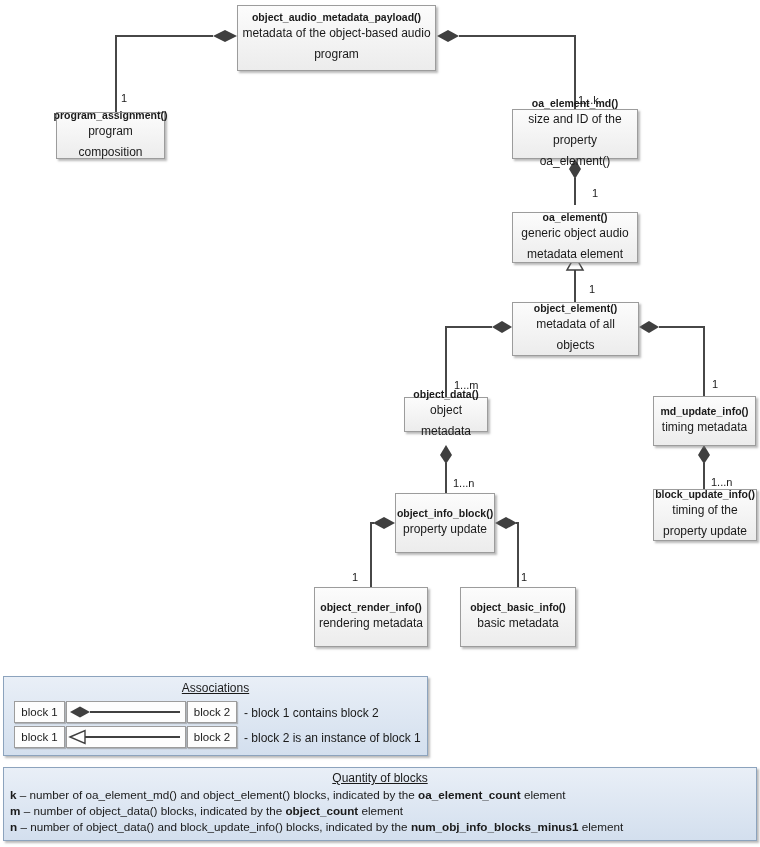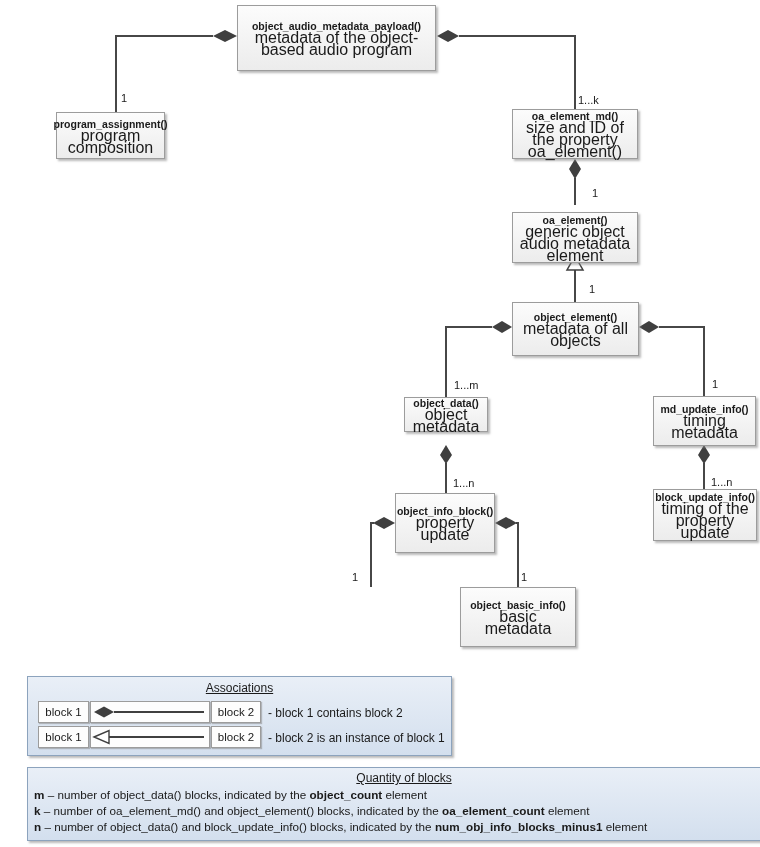--- a/index.html
+++ b/index.html
@@ -13,30 +13,29 @@
 
   .node {
     position:absolute;
     background:linear-gradient(180deg,#fcfcfc 0%,#ececec 100%);
     border:1px solid #9c9c9c;
     box-shadow:2px 2px 2px rgba(130,130,130,.55);
     display:flex; flex-direction:column; justify-content:center; align-items:center;
     text-align:center; padding:2px 3px;
   }
   .node-title { font-weight:bold; font-size:10.5px; line-height:12px; }
-  .node-sub   { font-size:16px; line-height:12px; }
+  .node-sub   { font-size:12px; line-height:21px; }
 
   .mult { position:absolute; font-size:11px; }
 
   .legend {
     position:absolute;
     background:linear-gradient(180deg,#e9eff7 0%,#d3dfee 100%);
     border:1px solid #8ca3bd;
     box-shadow:2px 2px 2px rgba(130,130,130,.55);
-    margin-left:24px;
   }
   .legend-title {
     position:absolute; left:0; right:0; text-align:center;
     text-decoration:underline; font-size:12px;
   }
   .sample-box {
     position:absolute; background:#fdfdfd; border:1px solid #9c9c9c;
     box-shadow:1px 1px 1px rgba(130,130,130,.5);
     display:flex; align-items:center; justify-content:center; font-size:11.5px;
   }
@@ -116,20 +115,24 @@
   <div class="node" style="left:395px;top:493px;width:100px;height:60px">
     <div class="node-title">object_info_block()</div>
     <div class="node-sub">property update</div>
   </div>
 
   <div class="node" style="left:653px;top:489px;width:104px;height:52px">
     <div class="node-title">block_update_info()</div>
     <div class="node-sub">timing of the property update</div>
   </div>
 
+  <div class="node" style="left:314px;top:587px;width:114px;height:60px">
+    <div class="node-title">object_render_info()</div>
+    <div class="node-sub">rendering metadata</div>
+  </div>
 
   <div class="node" style="left:460px;top:587px;width:116px;height:60px">
     <div class="node-title">object_basic_info()</div>
     <div class="node-sub">basic metadata</div>
   </div>
 
   <div class="mult" style="left:121px;top:92px">1</div>
   <div class="mult" style="left:578px;top:94px">1...k</div>
   <div class="mult" style="left:592px;top:187px">1</div>
   <div class="mult" style="left:589px;top:283px">1</div>
@@ -161,24 +164,24 @@
       </svg>
     </div>
     <div class="sample-box" style="left:183px;top:49px;width:50px;height:22px">block 2</div>
     <div class="assoc-desc" style="left:240px;top:54px">- block 2 is an instance of block 1</div>
   </div>
 
   <div class="legend" style="left:3px;top:767px;width:754px;height:74px">
     <div class="legend-title" style="top:3px">Quantity of blocks</div>
     <div class="qty-body">
       <div class="qty-line">
-        <b>m</b><span> – number of object_data() blocks, indicated by the </span><b>object_count</b><span> element</span>
+        <b>k</b><span> – number of oa_element_md() and object_element() blocks, indicated by the </span><b>oa_element_count</b><span> element</span>
       </div>
       <div class="qty-line">
-        <b>k</b><span> – number of oa_element_md() and object_element() blocks, indicated by the </span><b>oa_element_count</b><span> element</span>
+        <b>m</b><span> – number of object_data() blocks, indicated by the </span><b>object_count</b><span> element</span>
       </div>
       <div class="qty-line">
         <b>n</b><span> – number of object_data() and block_update_info() blocks, indicated by the </span><b>num_obj_info_blocks_minus1</b><span> element</span>
       </div>
     </div>
   </div>
 
 </div>
 
 </body></html>

